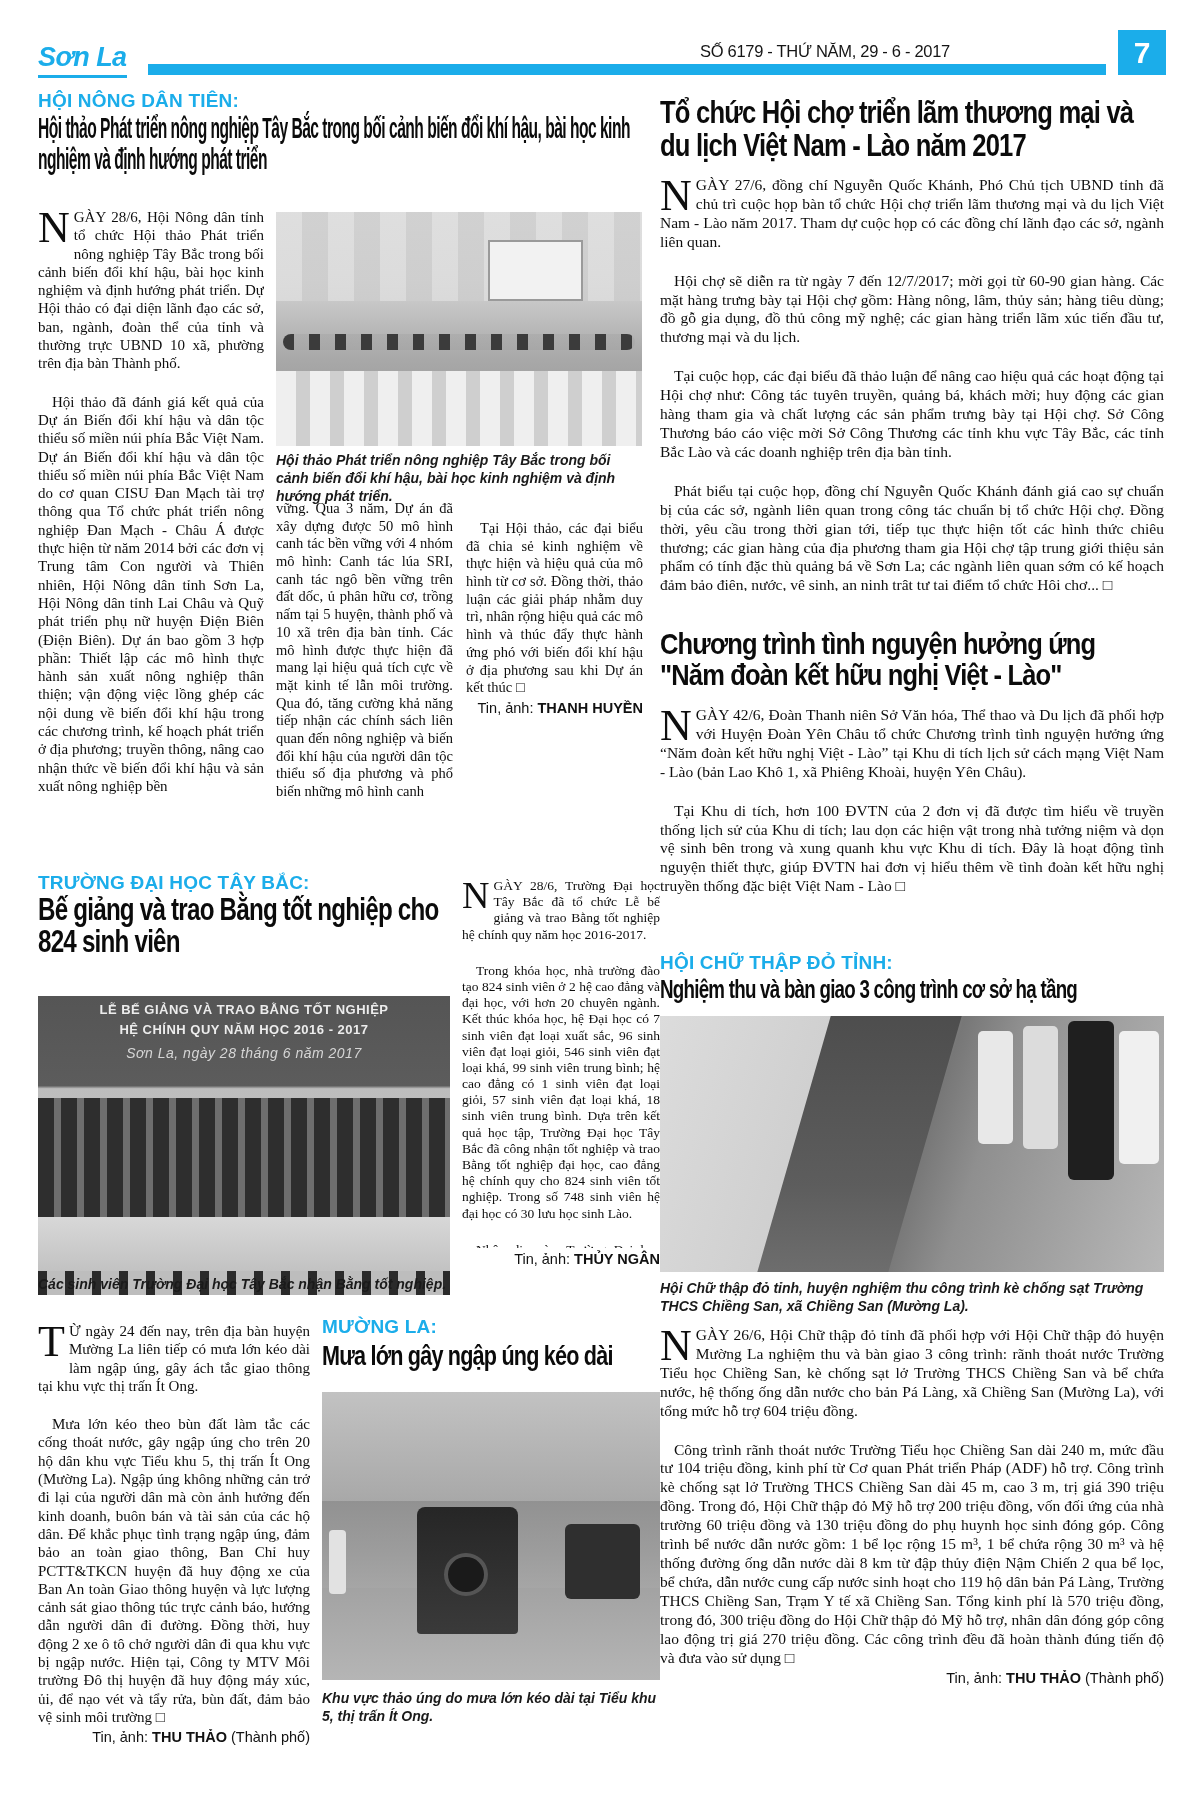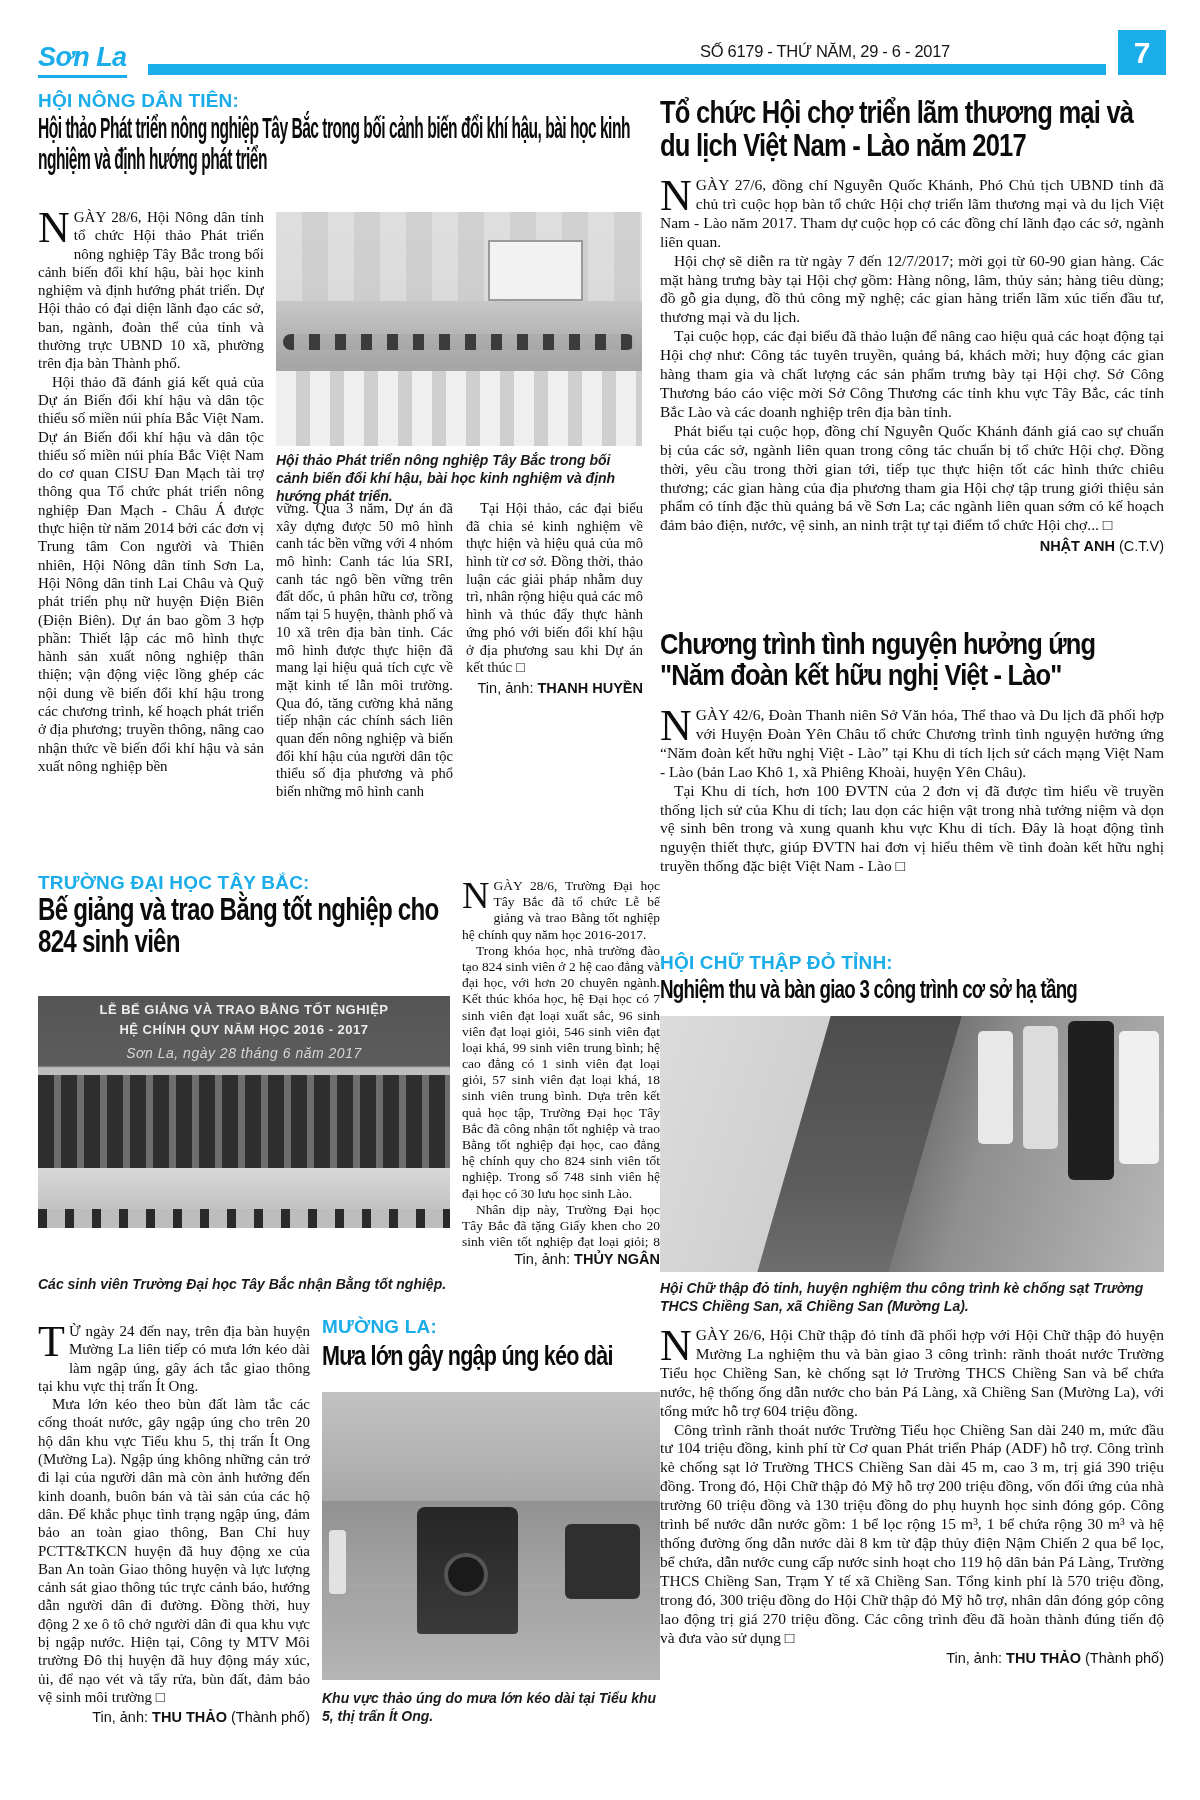--- a/index.html
+++ b/index.html
@@ -30,21 +30,21 @@
   .kicker {
     font-family:"Liberation Sans", sans-serif; font-weight:700; font-size:19px;
     color:var(--accent); letter-spacing:0.2px;
   }
   .headline {
     font-family:"Liberation Sans", sans-serif; font-weight:700; color:#0b0b0b;
     line-height:1.04; letter-spacing:-1px; transform-origin:0 0;
   }
   .body-text { text-align:justify; line-height:1.22; overflow:hidden; }
   .body-text p { margin:0; }
-  .body-text p.ind { text-indent:14px; }
+  .body-text p.ind { text-indent:14px;margin-top:20px; }
   .dropcap {
     float:left; font-family:"Liberation Serif", serif; font-size:44px; line-height:0.78;
     padding:3px 4px 0 0; font-weight:400;
   }
   .caption {
     font-family:"Liberation Sans", sans-serif; font-weight:700; font-style:italic;
     font-size:14px; line-height:1.28; color:#1a1a1a; text-align:left;
   }
   .byline {
     font-family:"Liberation Sans", sans-serif; font-size:14.5px; text-align:right;
@@ -118,21 +118,21 @@
     <div class="abs body-text" style="left:660px; top:706px; width:504px; height:240px; font-size:15.5px;">
       <p><span class="dropcap">N</span><span>GÀY 42/6, Đoàn Thanh niên Sở Văn hóa, Thể thao và Du lịch đã phối hợp với Huyện Đoàn Yên Châu tổ chức Chương trình tình nguyện hưởng ứng “Năm đoàn kết hữu nghị Việt - Lào” tại Khu di tích lịch sử cách mạng Việt Nam - Lào (bản Lao Khô 1, xã Phiêng Khoài, huyện Yên Châu).</span></p>
       <p class="ind">Tại Khu di tích, hơn 100 ĐVTN của 2 đơn vị đã được tìm hiểu về truyền thống lịch sử của Khu di tích; lau dọn các hiện vật trong nhà tưởng niệm và dọn vệ sinh bên trong và xung quanh khu vực Khu di tích. Đây là hoạt động tình nguyện thiết thực, giúp ĐVTN hai đơn vị hiểu thêm về tình đoàn kết hữu nghị truyền thống đặc biệt Việt Nam - Lào □</p>
     </div>
   </section>
 
   <section>
     <div class="abs kicker" style="left:38px; top:872px;">TRƯỜNG ĐẠI HỌC TÂY BẮC:</div>
     <div class="abs headline" style="left:38px; top:894px; width:538px; font-size:31px; transform:scaleX(0.78);">Bế giảng và trao Bằng tốt nghiệp cho 824 sinh viên</div>
 
-    <div class="photo ph-grad" style="left:38px; top:996px; width:412px; height:232px;">
+    <div class="photo ph-grad" style="left:38px; top:996px; width:412px; height:299px;">
       <div class="deco banner-text" style="left:4%; top:6px; width:92%; font-size:13px;">LỄ BẾ GIẢNG VÀ TRAO BẰNG TỐT NGHIỆP</div>
       <div class="deco banner-text" style="left:4%; top:26px; width:92%; font-size:13px;">HỆ CHÍNH QUY NĂM HỌC 2016 - 2017</div>
       <div class="deco banner-text" style="left:4%; top:48px; width:92%; font-size:14px; font-style:italic; font-weight:400; color:#d6d6d6;">Sơn La, ngày 28 tháng 6 năm 2017</div>
       <div class="deco" style="left:0; top:34%; width:100%; height:40%; background:repeating-linear-gradient(90deg,#2e2e2e 0 16px,#6e6e6e 16px 23px);"></div>
       <div class="deco" style="left:0; top:74%; width:100%; height:18%; background:linear-gradient(180deg,#d8d8d8,#c2c2c2);"></div>
       <div class="deco" style="left:0; top:92%; width:100%; height:8%; background:repeating-linear-gradient(90deg,#2a2a2a 0 9px,#bdbdbd 9px 27px);"></div>
     </div>
     <div class="abs caption" style="left:38px; top:1276px; width:420px;">Các sinh viên Trường Đại học Tây Bắc nhận Bằng tốt nghiệp.</div>
 
     <div class="abs body-text" style="left:462px; top:878px; width:198px; height:370px; font-size:13.5px; line-height:1.2;">

